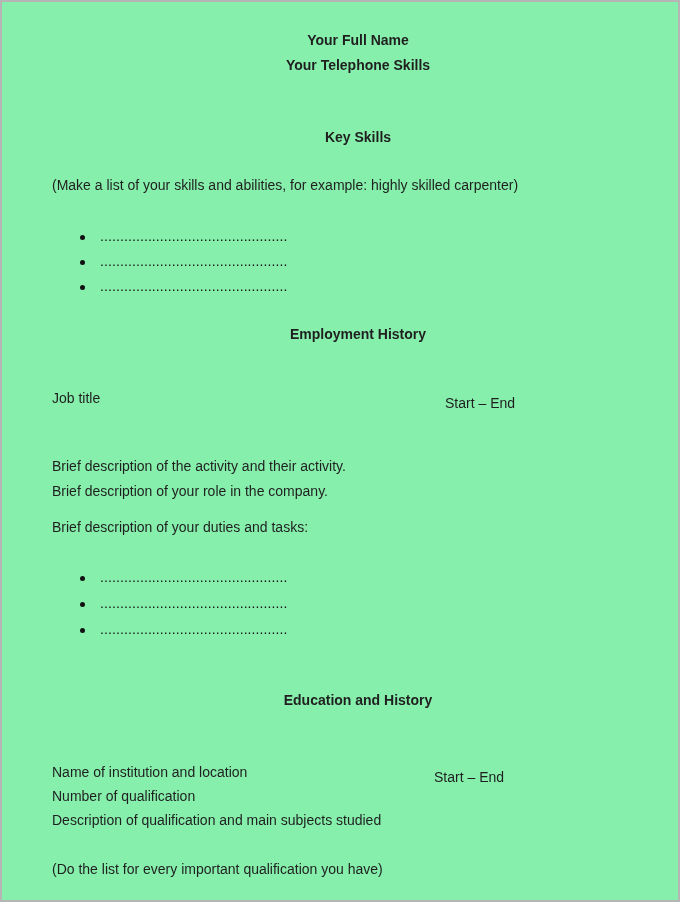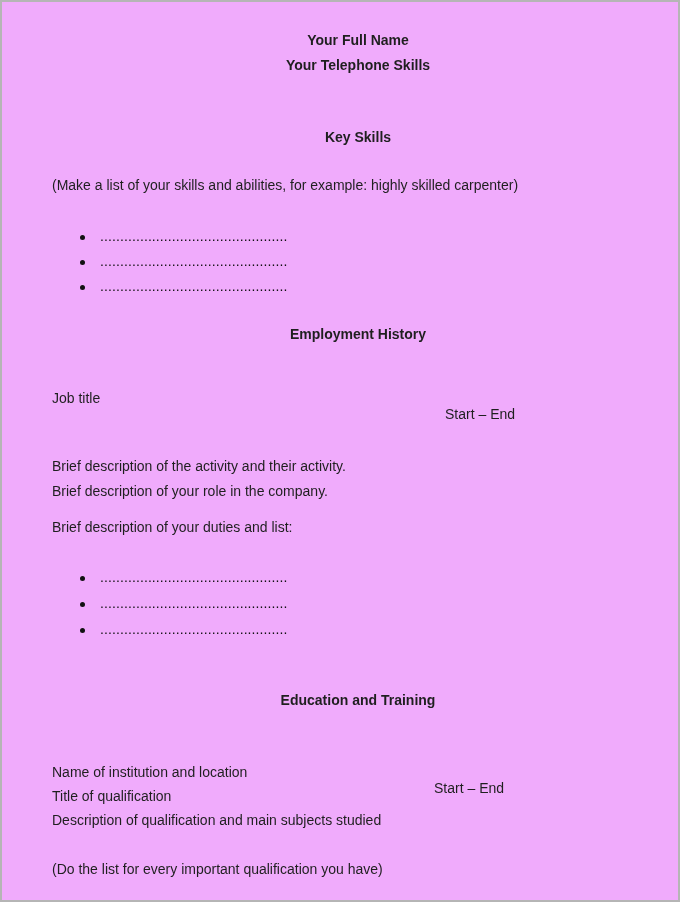--- a/index.html
+++ b/index.html
@@ -1,42 +1,42 @@
 <!DOCTYPE html>
 <html><head>
 <meta charset="utf-8">
 <style>
   html, body { margin: 0; padding: 0; background: #ffffff; }
   .page {
     position: relative;
     width: 680px;
     height: 902px;
     box-sizing: border-box;
-    background: #f0abfc;
+    background: #86efac;
     border: 2px solid #b5b5b5;
     font-family: "Liberation Sans", "DejaVu Sans", sans-serif;
     font-size: 14px;
     line-height: 16px;
     color: #1f1f1f;
     overflow: hidden;
   }
   .row {
     position: absolute;
     left: 50px;
     right: 14px;
     height: 16px;
     white-space: nowrap;
   }
   .heading {
     text-align: center;
     font-weight: 700;
   }
   .date {
     position: absolute;
-    top: 16px;
+    top: 5px;
   }
   .date-emp { left: 393px; }
   .date-edu { left: 382px; }
   .bullet-row {
     position: absolute;
     left: 78px;
     height: 16px;
     display: flex;
     align-items: center;
   }
@@ -81,40 +81,40 @@
   <div class="row heading" style="top:324px">Employment History</div>
 
   <div class="row" style="top:388px">
     <span>Job title</span>
     <span class="date date-emp">Start – End</span>
   </div>
 
   <div class="row" style="top:456px">Brief description of the activity and their activity.</div>
   <div class="row" style="top:481px">Brief description of your role in the company.</div>
 
-  <div class="row" style="top:517px">Brief description of your duties and list:</div>
+  <div class="row" style="top:517px">Brief description of your duties and tasks:</div>
 
   <div class="bullet-row" style="top:567px">
     <span class="bullet-dot"></span>
     <span class="dots">...............................................</span>
   </div>
   <div class="bullet-row" style="top:593px">
     <span class="bullet-dot"></span>
     <span class="dots">...............................................</span>
   </div>
   <div class="bullet-row" style="top:619px">
     <span class="bullet-dot"></span>
     <span class="dots">...............................................</span>
   </div>
 
-  <div class="row heading" style="top:690px">Education and Training</div>
+  <div class="row heading" style="top:690px">Education and History</div>
 
   <div class="row" style="top:762px">
     <span>Name of institution and location</span>
     <span class="date date-edu">Start – End</span>
   </div>
 
-  <div class="row" style="top:786px">Title of qualification</div>
+  <div class="row" style="top:786px">Number of qualification</div>
   <div class="row" style="top:810px">Description of qualification and main subjects studied</div>
 
   <div class="row" style="top:859px">(Do the list for every important qualification you have)</div>
 
 </div>
 
 </body></html>

